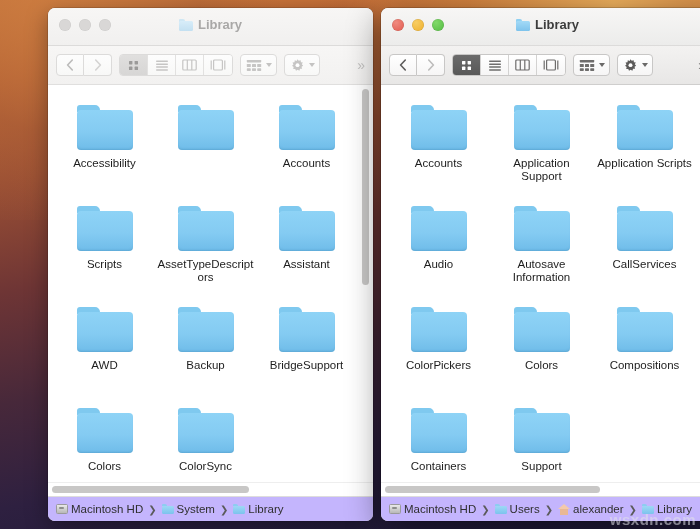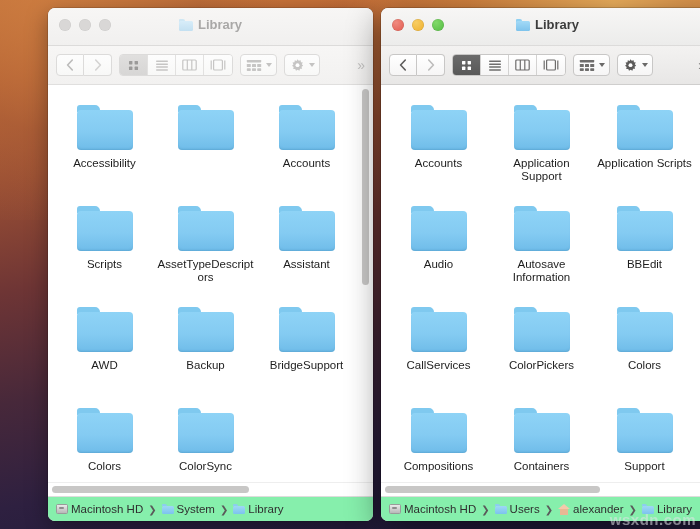--- a/index.html
+++ b/index.html
@@ -297,21 +297,21 @@
     height: 7px;
     border-radius: 4px;
     background: #c8c7c6;
   }
   .inactive .hscroll { width: 62%; }
   .active .hscroll { width: 66%; }
 
   
   .pathbar {
     height: 24px;
-    background: #86efac;
+    background: #c4b5fd;
     border-top: 1px solid #dedddc;
     display: flex;
     align-items: center;
     padding: 0 8px;
     gap: 4px;
     font-size: 11.5px;
     color: #2f2f2f;
     flex: 0 0 auto;
   }
   .crumb {
@@ -725,27 +725,20 @@
             <span class="body"></span>
           </div>
           <div class="cap">Audio</div>
         </div>
       <div class="cell">
           <div class="folder">
             <span class="tab"></span>
             <span class="body"></span>
           </div>
           <div class="cap">Autosave Information</div>
-        </div>
-      <div class="cell">
-          <div class="folder">
-            <span class="tab"></span>
-            <span class="body"></span>
-          </div>
-          <div class="cap">BBEdit</div>
         </div>
       <div class="cell">
           <div class="folder">
             <span class="tab"></span>
             <span class="body"></span>
           </div>
           <div class="cap">CallServices</div>
         </div>
       <div class="cell">
           <div class="folder">

